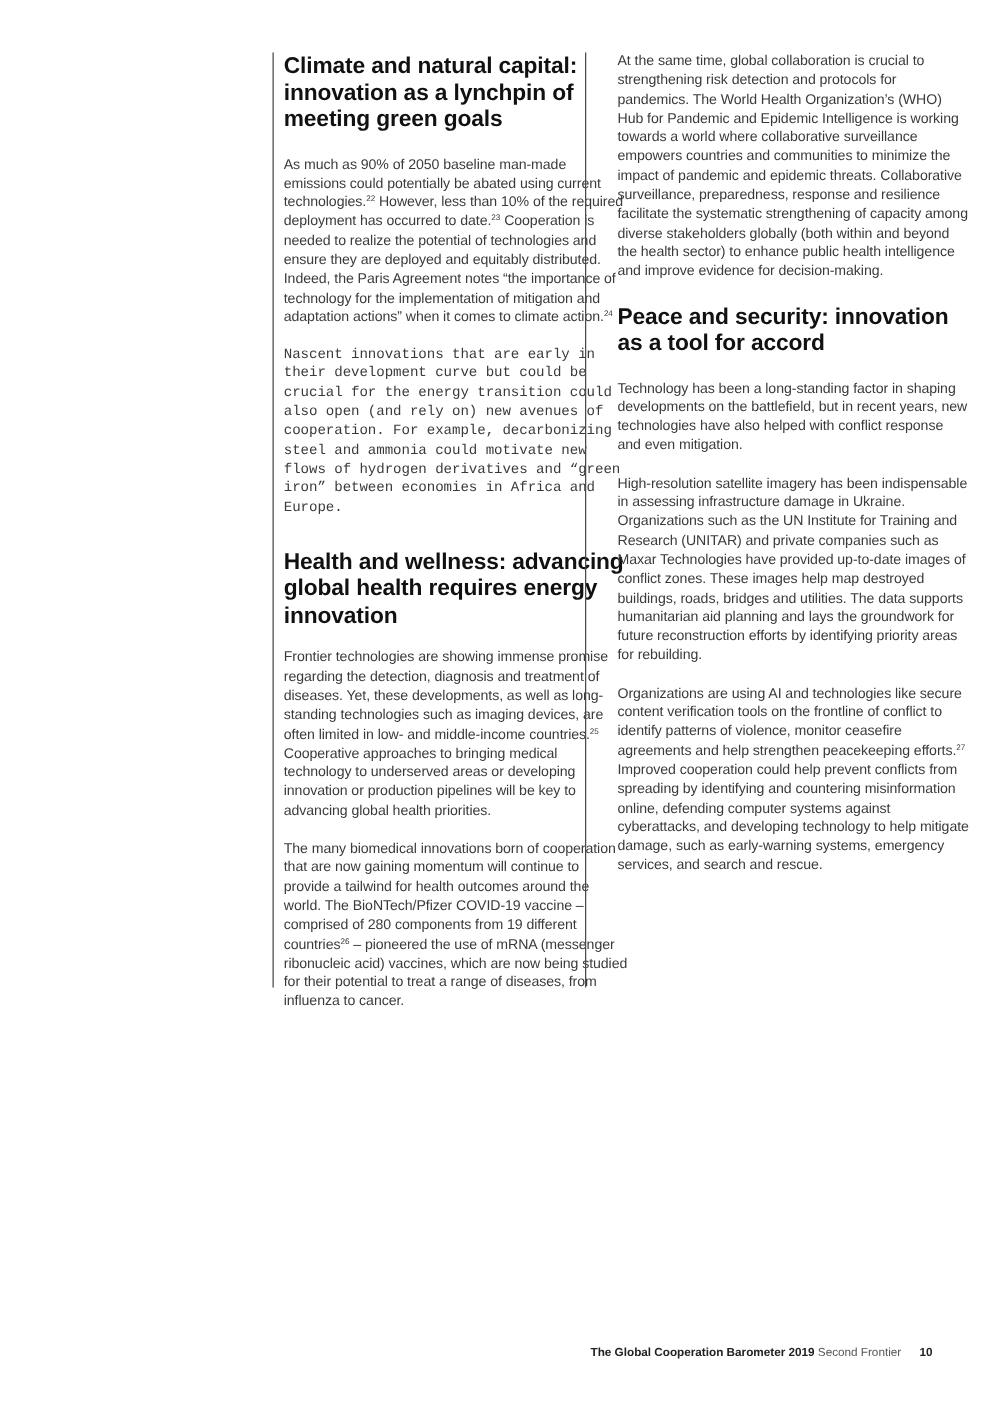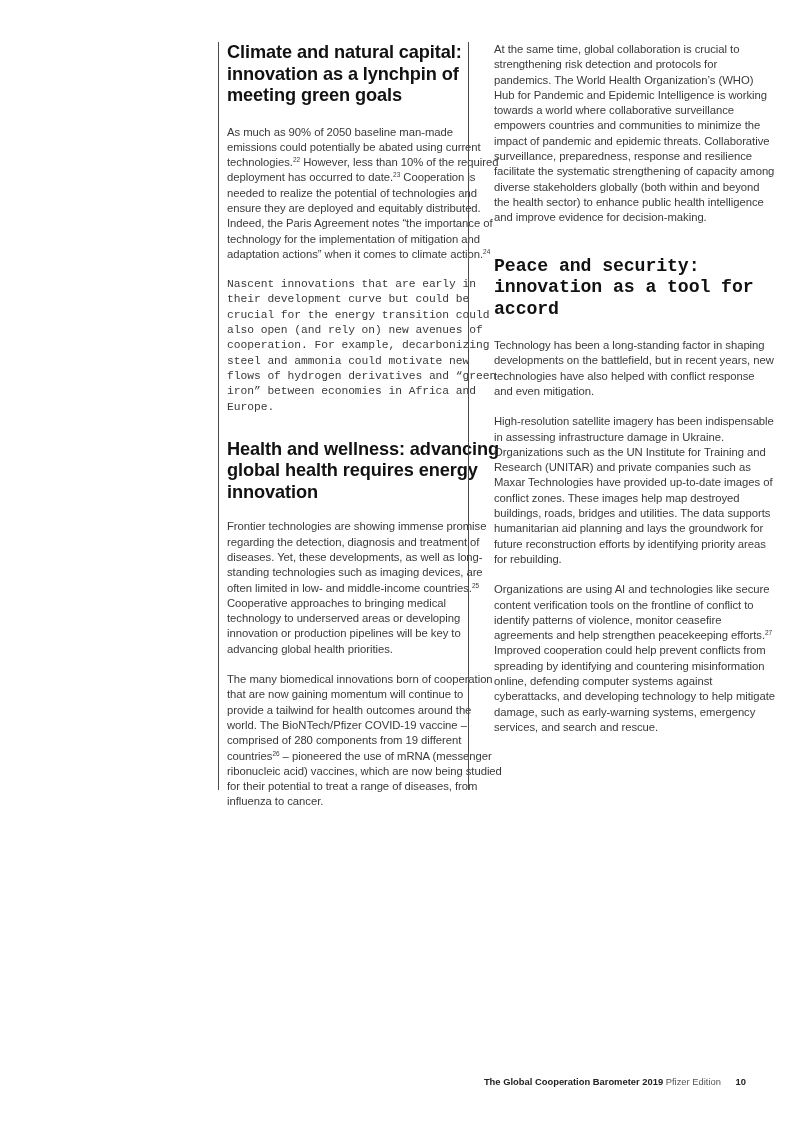--- a/index.html
+++ b/index.html
@@ -26,23 +26,23 @@
   <p style="margin-top:15px;font-family:Liberation Mono, monospace;">Nascent innovations that are early in their development curve but could be crucial for the energy transition could also open (and rely on) new avenues of cooperation. For example, decarbonizing steel and ammonia could motivate new flows of hydrogen derivatives and “green iron” between economies in Africa and Europe.</p>
 
   <h2 style="margin-top:24px;">Health and wellness: advancing global health requires energy innovation</h2>
   <p style="margin-top:16px;"><span>Frontier technologies are showing immense promise regarding the detection, diagnosis and treatment of diseases. Yet, these developments, as well as long-standing technologies such as imaging devices, are often limited in low- and middle-income countries.</span><sup>25</sup><span> Cooperative approaches to bringing medical technology to underserved areas or developing innovation or production pipelines will be key to advancing global health priorities.</span></p>
   <p style="margin-top:15px;"><span>The many biomedical innovations born of cooperation that are now gaining momentum will continue to provide a tailwind for health outcomes around the world. The BioNTech/Pfizer COVID-19 vaccine –  comprised of 280 components from 19 different countries</span><sup>26</sup><span> – pioneered the use of mRNA (messenger ribonucleic acid) vaccines, which are now being studied for their potential to treat a range of diseases, from influenza to cancer.</span></p>
 </div>
 
 <div class="col col-right">
   <p>At the same time, global collaboration is crucial to strengthening risk detection and protocols for pandemics. The World Health Organization’s (WHO) Hub for Pandemic and Epidemic Intelligence is working towards a world where collaborative surveillance empowers countries and communities to minimize the impact of pandemic and epidemic threats. Collaborative surveillance, preparedness, response and resilience facilitate the systematic strengthening of capacity among diverse stakeholders globally (both within and beyond the health sector) to enhance public health intelligence and improve evidence for decision-making.</p>
 
-  <h2 style="margin-top:30px;font-family:Liberation Mono, monospace;">Peace and security: innovation as a tool for accord</h2>
+  <h2 style="margin-top:17px;">Peace and security: innovation as a tool for accord</h2>
   <p style="margin-top:18px;">Technology has been a long-standing factor in shaping developments on the battlefield, but in recent years, new technologies have also helped with conflict response and even mitigation.</p>
   <p style="margin-top:15px;">High-resolution satellite imagery has been indispensable in assessing infrastructure damage in Ukraine. Organizations such as the UN Institute for Training and Research (UNITAR) and private companies such as Maxar Technologies have provided up-to-date images of conflict zones. These images help map destroyed buildings, roads, bridges and utilities. The data supports humanitarian aid planning and lays the groundwork for future reconstruction efforts by identifying priority areas for rebuilding.</p>
   <p style="margin-top:15px;"><span>Organizations are using AI and technologies like secure content verification tools on the frontline of conflict to identify patterns of violence, monitor ceasefire agreements and help strengthen peacekeeping efforts.</span><sup>27</sup><span> Improved cooperation could help prevent conflicts from spreading by identifying and countering misinformation online, defending computer systems against cyberattacks, and developing technology to help mitigate damage, such as early-warning systems, emergency services, and search and rescue.</span></p>
 </div>
 
 <div class="footer">
   <span class="bold">The Global Cooperation Barometer 2019</span>
-  <span class="ed">Pfizer Edition</span>
+  <span class="ed">Second Frontier</span>
   <span class="pg">10</span>
 </div>
 
 </body></html>

